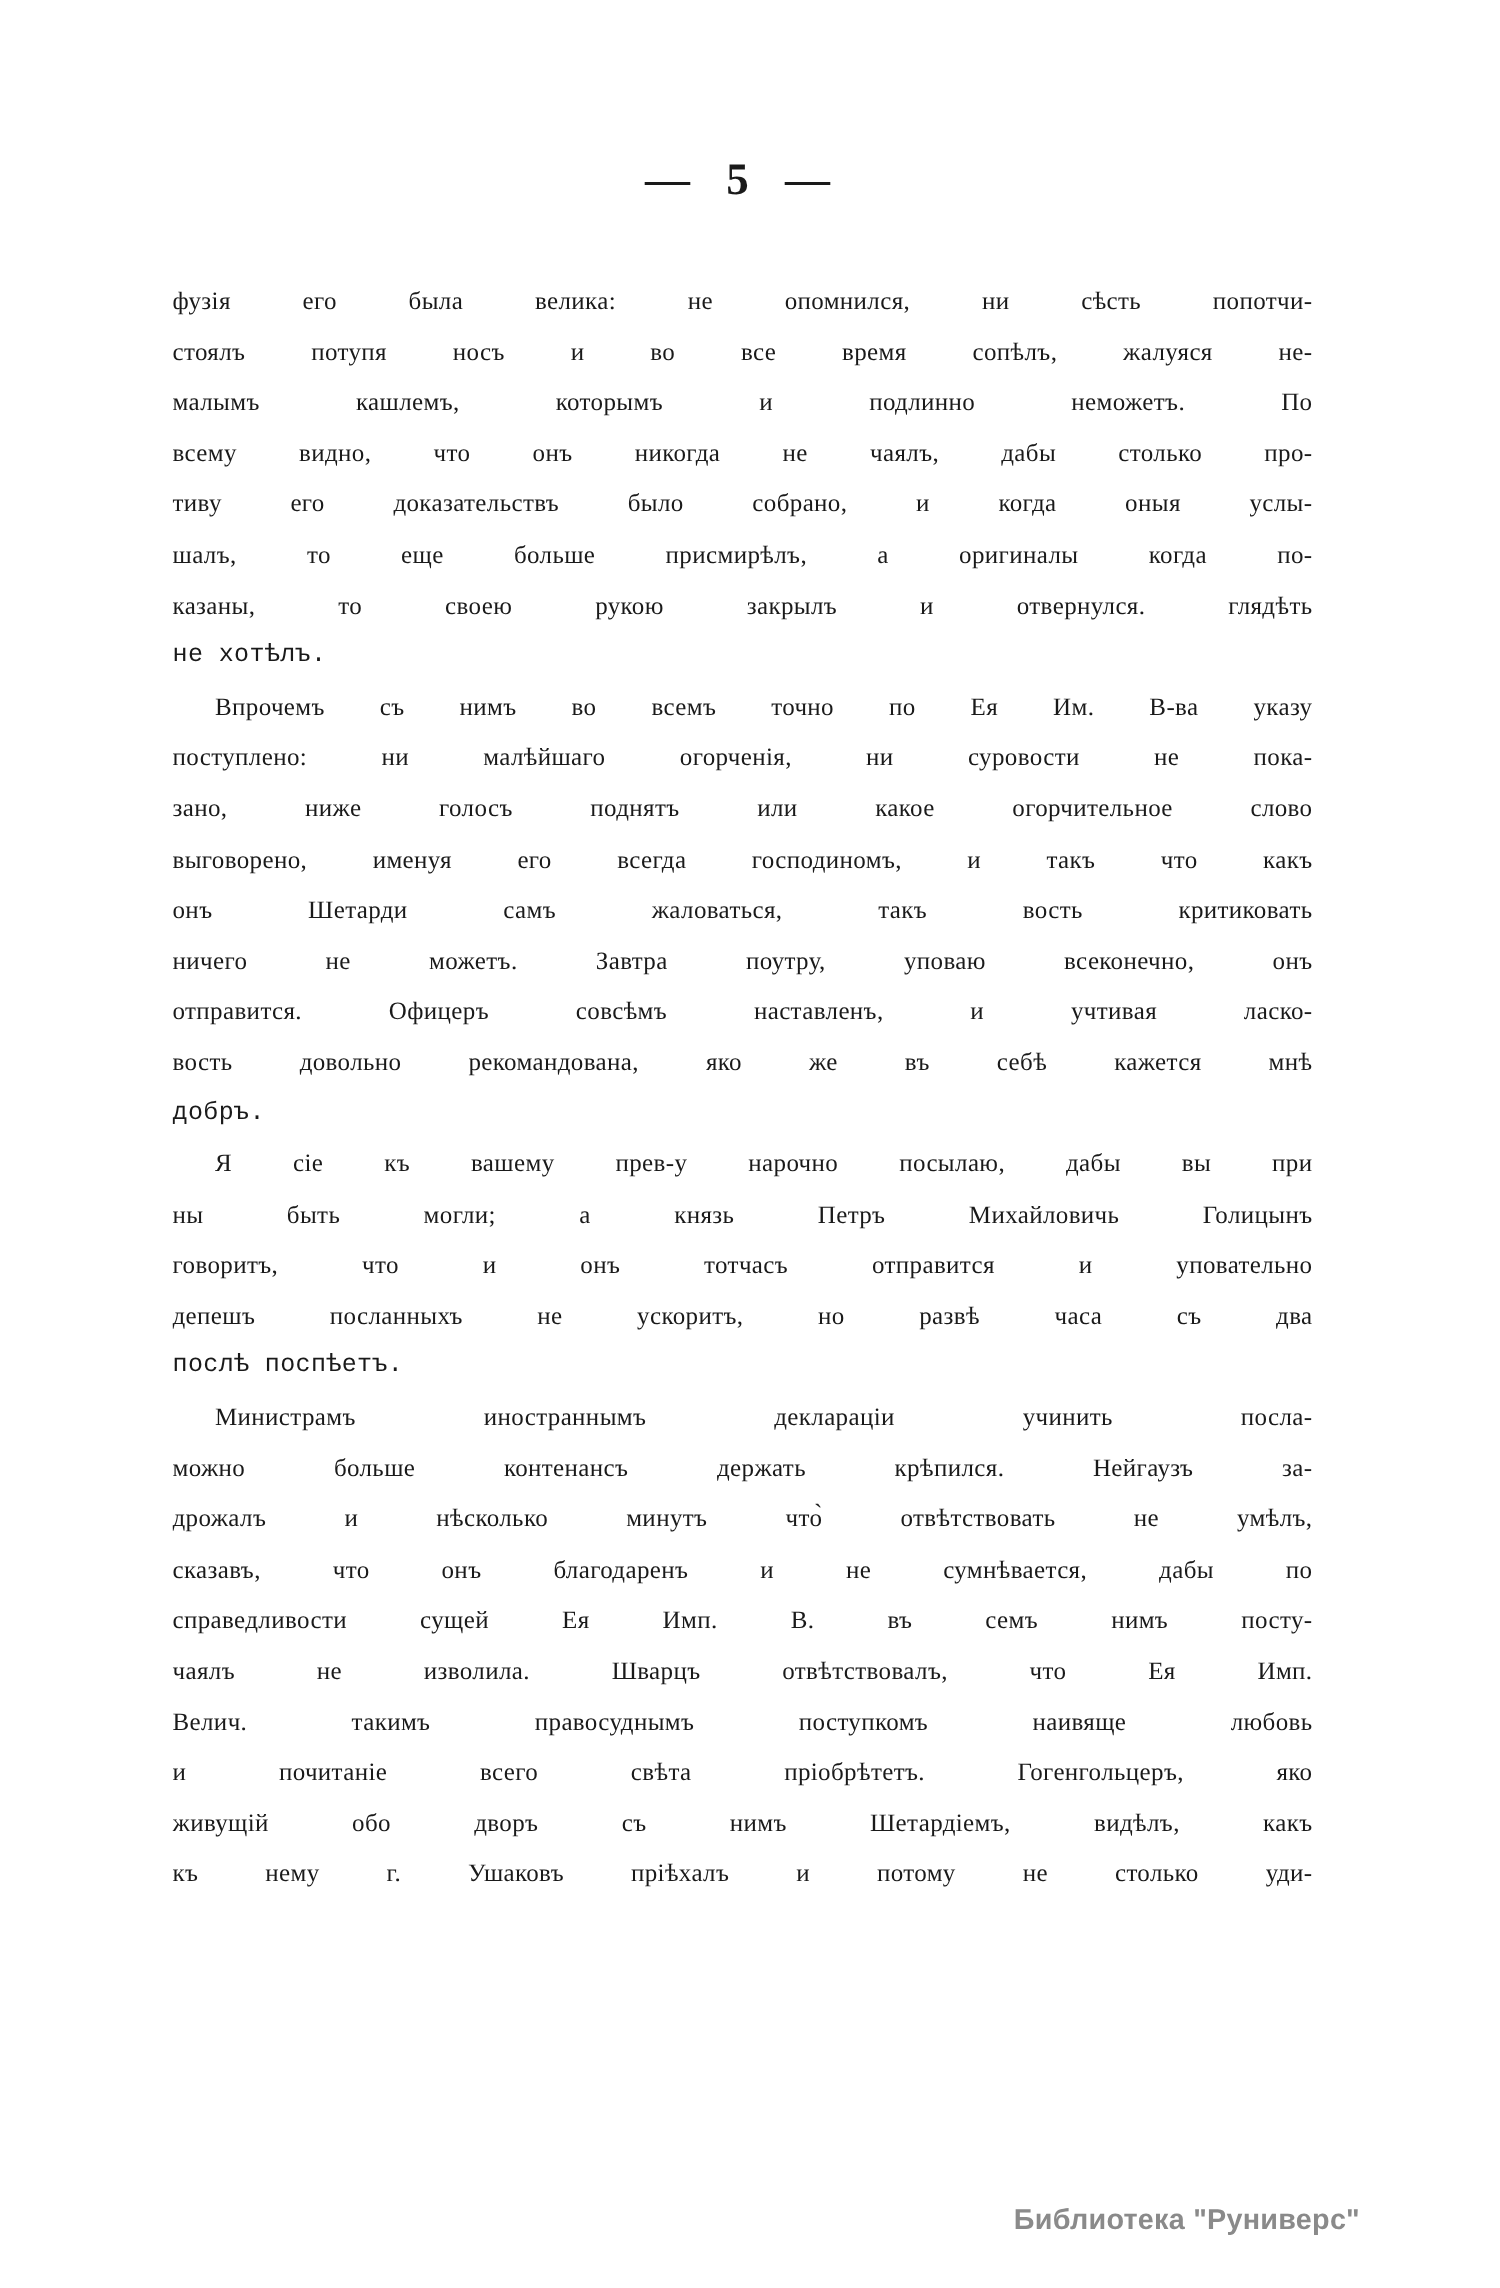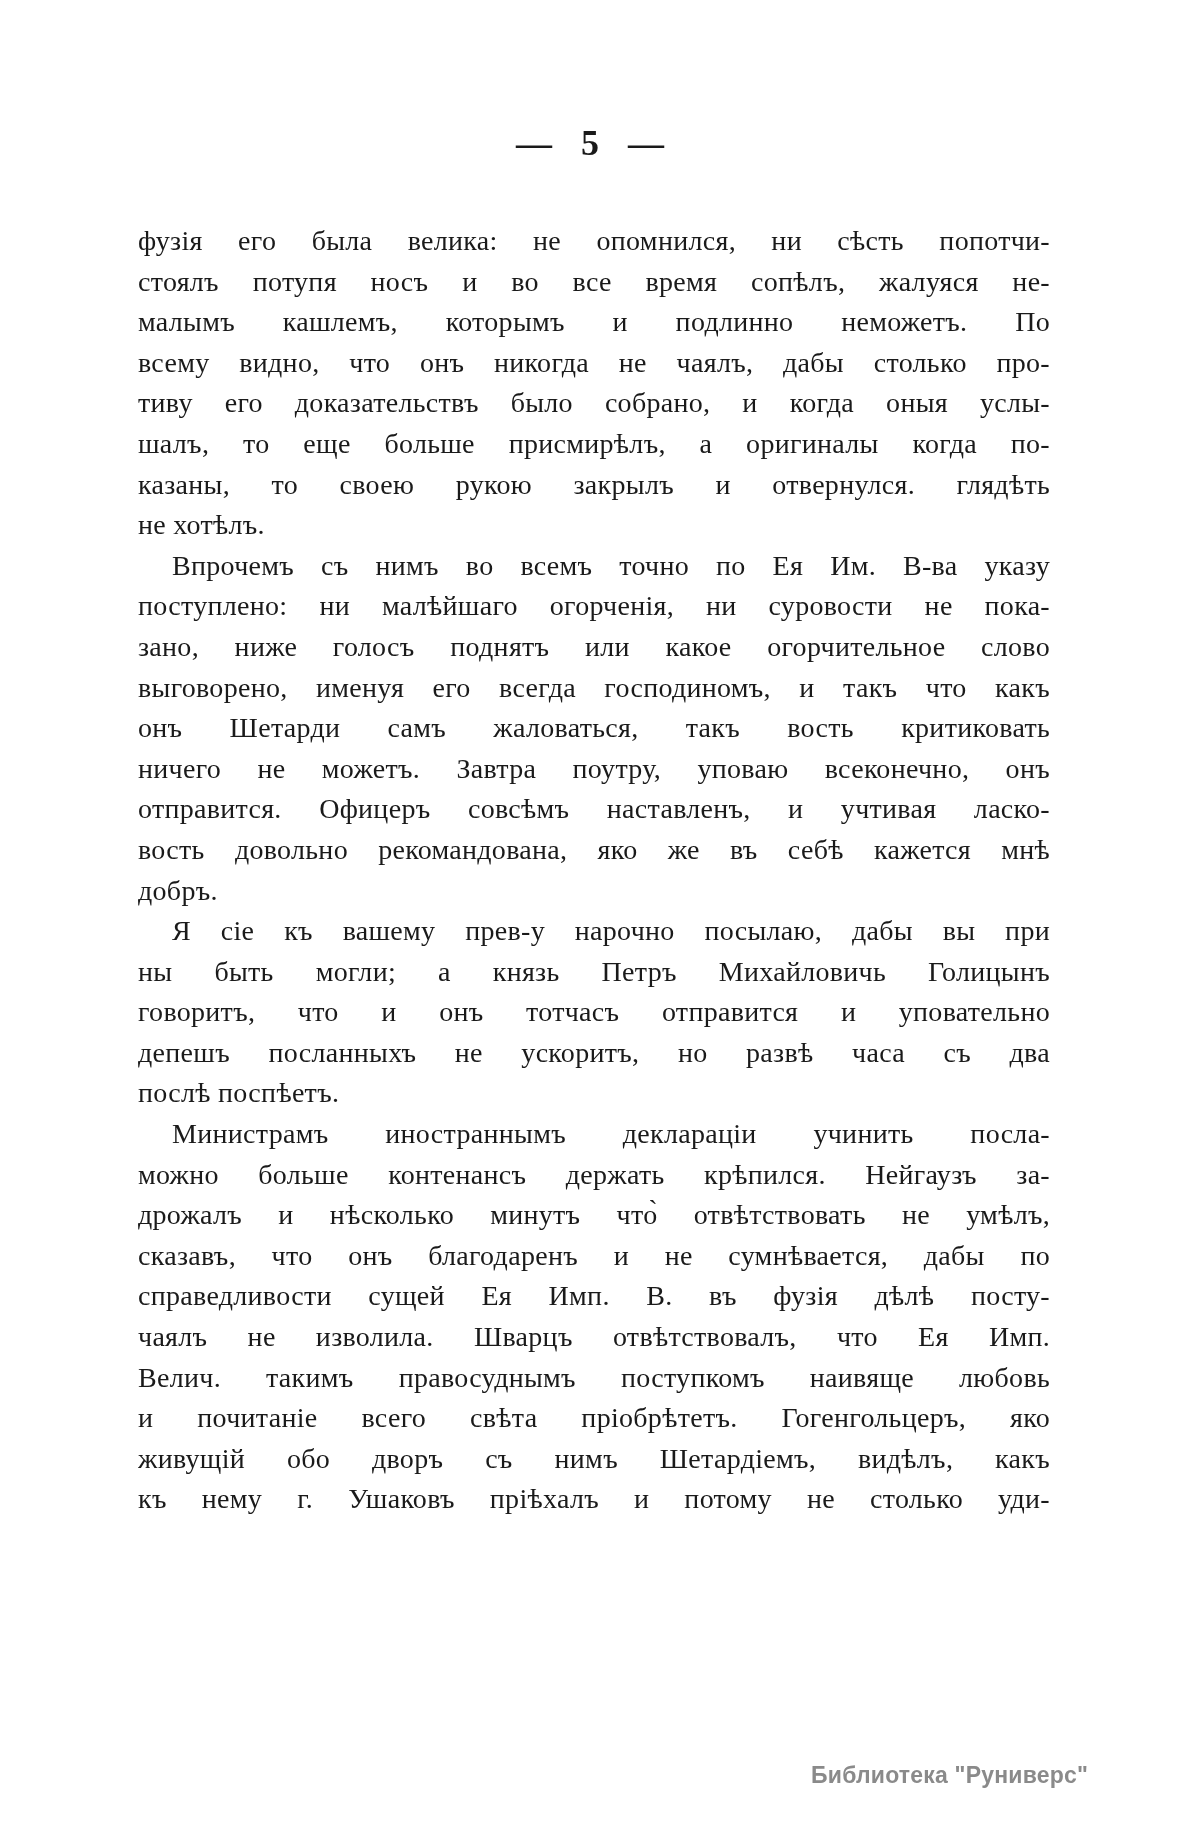--- a/index.html
+++ b/index.html
@@ -36,34 +36,35 @@
     position: absolute;
     left: 138px;
     top: 221px;
     width: 912px;
   }
   .paragraph {
     margin: 0;
     padding: 0;
   }
   .line {
-    font-size: 28px;
+    font-size: 20px;
     line-height: 40.6px;
     height: 40.6px;
     letter-spacing: 0.3px;
     text-align: justify;
     text-align-last: justify;
     white-space: normal;
     overflow: hidden;
   }
   .line.indent {
     text-indent: 34px;
   }
   .line.no-stretch {
     text-align-last: left;
+    font-family: Liberation Mono, monospace;
   }
   .watermark {
     position: absolute;
     top: 1762px;
     right: 112px;
     font-family: "Liberation Sans", sans-serif;
     font-size: 23px;
     font-weight: bold;
     color: var(--watermark);
     letter-spacing: 0.2px;
@@ -102,21 +103,21 @@
         <div class="line">ны быть могли; а князь Петръ Михайловичь Голицынъ</div>
         <div class="line">говоритъ, что и онъ тотчасъ отправится и уповательно</div>
         <div class="line">депешъ посланныхъ не ускоритъ, но развѣ часа съ два</div>
         <div class="line no-stretch">послѣ поспѣетъ.</div>
       </div>
       <div class="paragraph">
         <div class="line indent">Министрамъ иностраннымъ деклараціи учинить посла-</div>
         <div class="line">можно больше контенансъ держать крѣпился. Нейгаузъ за-</div>
         <div class="line">дрожалъ и нѣсколько минутъ что̀ отвѣтствовать не умѣлъ,</div>
         <div class="line">сказавъ, что онъ благодаренъ и не сумнѣвается, дабы по</div>
-        <div class="line">справедливости сущей Ея Имп. В. въ фузія дѣлѣ посту-</div>
+        <div class="line">справедливости сущей Ея Имп. В. въ семъ нимъ посту-</div>
         <div class="line">чаялъ не изволила. Шварцъ отвѣтствовалъ, что Ея Имп.</div>
         <div class="line">Велич. такимъ правосуднымъ поступкомъ наивяще любовь</div>
         <div class="line">и почитаніе всего свѣта пріобрѣтетъ. Гогенгольцеръ, яко</div>
         <div class="line">живущій обо дворъ съ нимъ Шетардіемъ, видѣлъ, какъ</div>
         <div class="line">къ нему г. Ушаковъ пріѣхалъ и потому не столько уди-</div>
       </div>
     </div>
 
   <div class="watermark">Библиотека "Руниверс"</div>
 </div>

